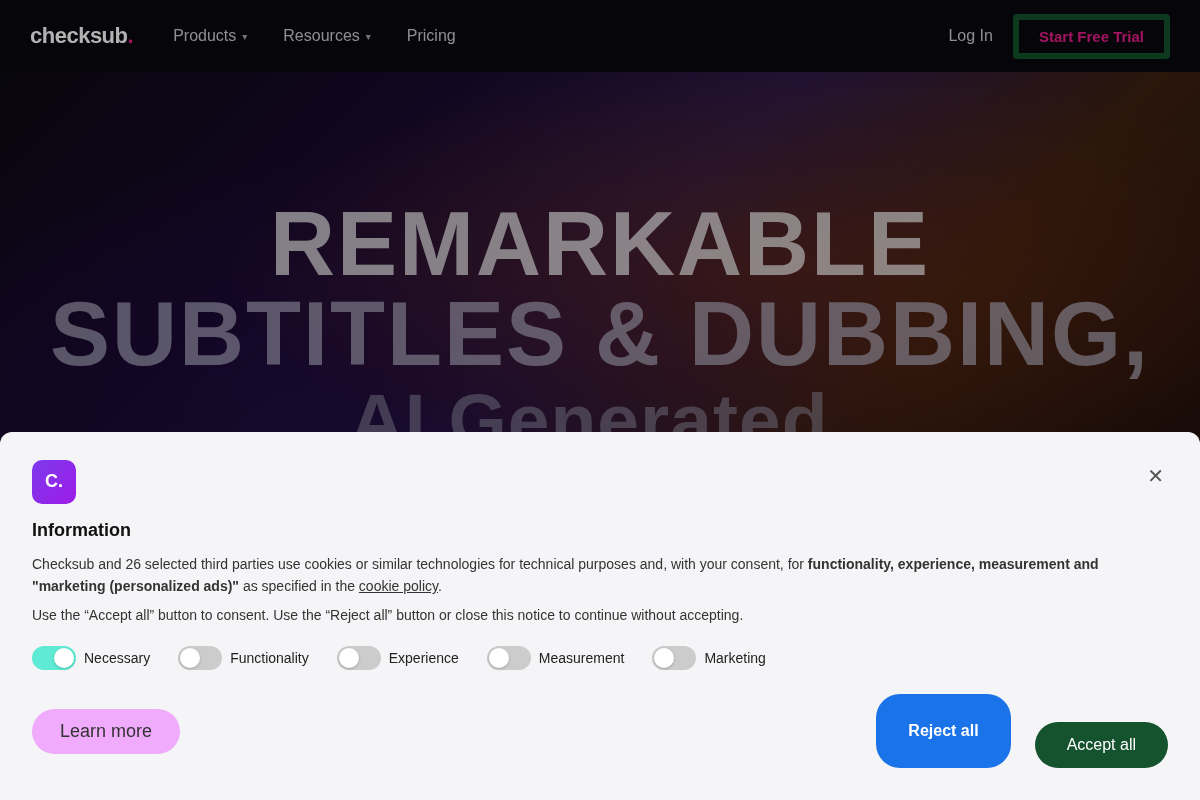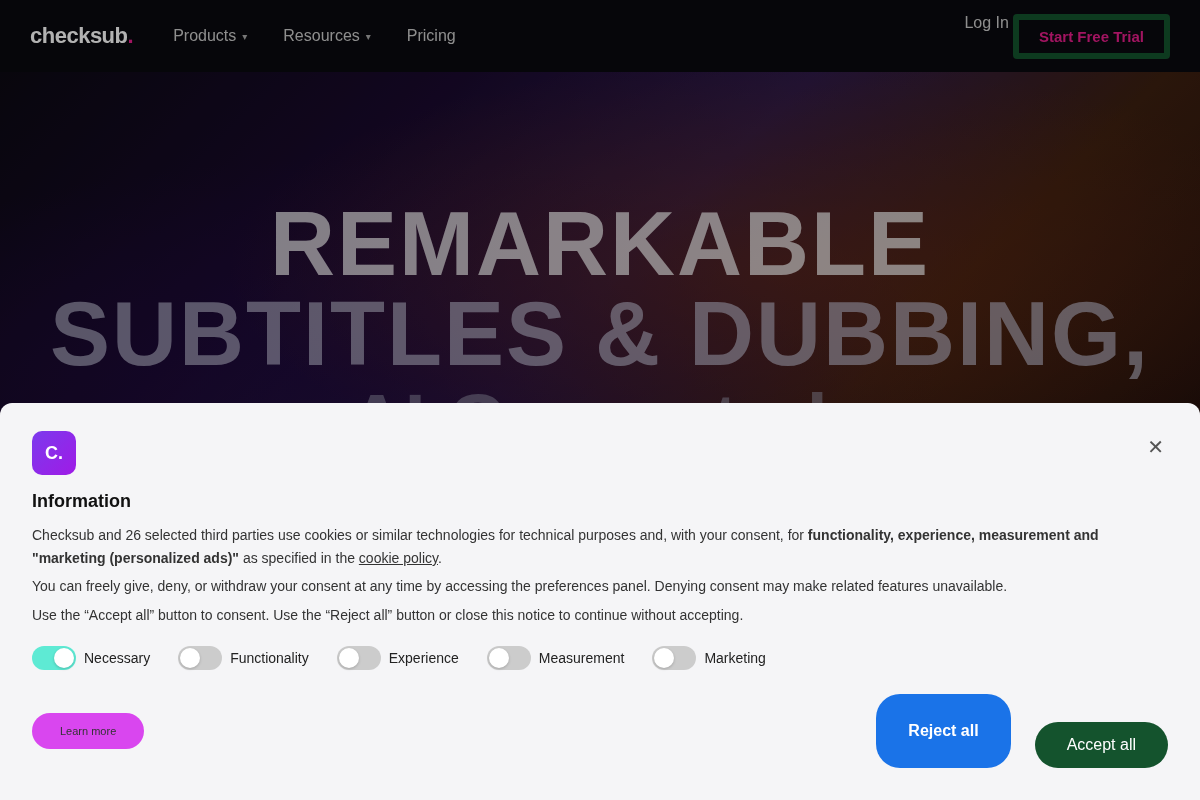--- a/index.html
+++ b/index.html
@@ -43,22 +43,22 @@
       align-items: center;
       gap: 6px;
       text-decoration: none;
     }
     .chevron-icon {
       font-size: 10px;
       color: #aaa;
     }
     .navbar-actions {
       display: flex;
-      align-items: flex-start;
-      gap: 4px;
+      align-items: center;
+      gap: 20px;
     }
     .login-link {
       color: #ccc;
       font-size: 16px;
       cursor: pointer;
     }
     .trial-button {
       border: 6px solid #14532d;
       background: transparent;
       color: #e91e8c;
@@ -227,26 +227,26 @@
     }
     .toggle-switch.on::after {
       left: 22px;
     }
     .buttons-row {
       display: flex;
       align-items: center;
       justify-content: space-between;
     }
     .learn-more-btn {
-      background: #d946ef;
+      background: #f0abfc;
       border: none;
       color: #333;
       padding: 12px 28px;
       border-radius: 24px;
-      font-size: 11px;
+      font-size: 18px;
       font-weight: 500;
       cursor: pointer;
     }
     .action-buttons {
       display: flex;
       gap: 24px;
     }
     .reject-btn {
       background: #1a73e8;
       border: none;
@@ -310,21 +310,20 @@
   <div class="modal-header">
     <div class="modal-logo">C.</div>
     <button class="close-button">✕</button>
   </div>
 
   <div class="info-title">Information</div>
 
   <p class="info-text">
     Checksub and 26 selected third parties use cookies or similar technologies for technical purposes and, with your consent, for <strong>functionality, experience, measurement and "marketing (personalized ads)"</strong> as specified in the <a class="cookie-link">cookie policy</a>.
   </p>
-  <p class="info-text">You can freely give, deny, or withdraw your consent at any time by accessing the preferences panel. Denying consent may make related features unavailable.</p>
   <p class="info-text">Use the “Accept all” button to consent. Use the “Reject all” button or close this notice to continue without accepting.</p>
 
   <div class="toggles-row">
     <div class="toggle-group">
       <div class="toggle-switch on"></div>
       <span class="toggle-label">Necessary</span>
     </div>
     <div class="toggle-group">
       <div class="toggle-switch"></div>
       <span class="toggle-label">Functionality</span>

